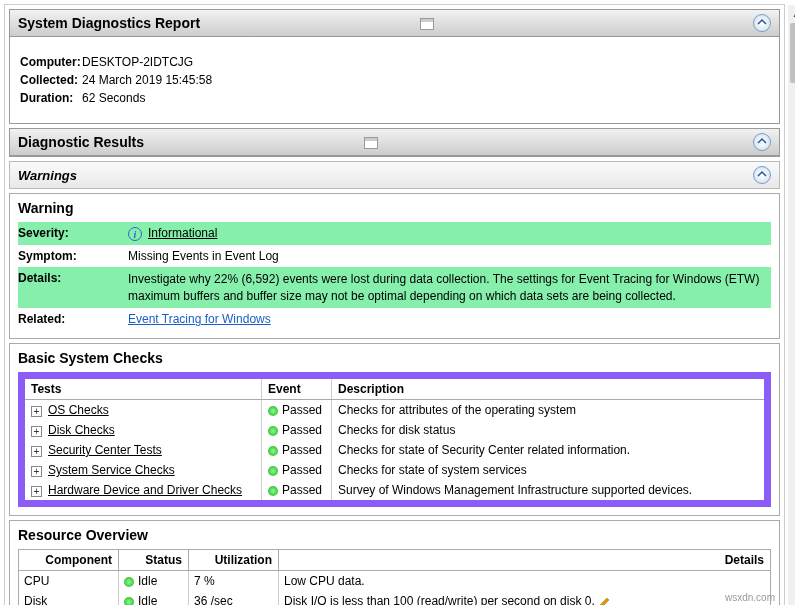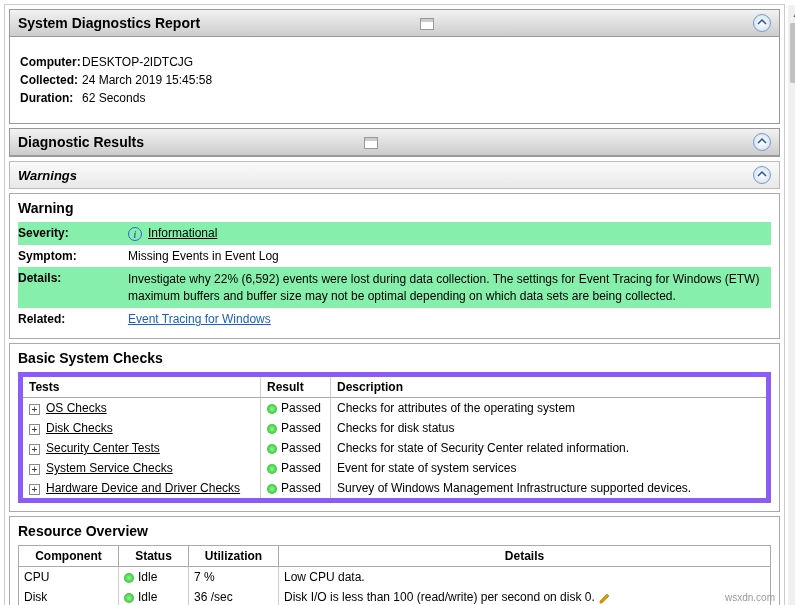--- a/index.html
+++ b/index.html
@@ -26,29 +26,29 @@
     .section-box .sec-title { font-weight: bold; font-size: 14px; margin: 2px 0 6px 0; }
     .warning-table { width: 100%; }
     .warning-table .wrow { display: flex; padding: 2px 0; align-items: flex-start; }
     .warning-table .wrow.shade { background: #86efac; }
     .warning-table .wlabel { width: 110px; font-weight: bold; padding: 2px 0; }
     .warning-table .wvalue { flex: 1; padding: 2px 0; }
     .warning-table .wvalue.details { line-height: 1.4; }
     .info-icon { display: inline-block; width: 14px; height: 14px; border-radius: 50%; border: 1px solid #36c; color: #36c; font-size: 10px; font-weight: bold; text-align: center; line-height: 13px; margin-right: 6px; vertical-align: middle; font-style: italic; font-family: Georgia, serif; }
     .underline { text-decoration: underline; }
     .link { color: #1a5fc7; text-decoration: underline; cursor: pointer; }
-    table.checks { width: 100%; border-collapse: collapse; border: 5px solid #8b5cf6; }
+    table.checks { width: 100%; border-collapse: collapse; border: 7px solid #8b5cf6; }
     table.checks th { text-align: left; font-weight: bold; padding: 3px 6px; border-bottom: 1px solid #aaa; background: #fff; }
     table.checks td { padding: 3px 6px; }
     table.checks th:nth-child(1), table.checks td:nth-child(1) { border-right: 1px solid #ccc; }
     table.checks th:nth-child(2), table.checks td:nth-child(2) { border-right: 1px solid #ccc; }
     .expand-box { display: inline-block; width: 11px; height: 11px; border: 1px solid #888; font-size: 10px; line-height: 9px; text-align: center; margin-right: 6px; vertical-align: middle; color: #333; }
     .dot { display: inline-block; width: 10px; height: 10px; border-radius: 50%; background: radial-gradient(#8f8, #2a2); vertical-align: middle; margin-right: 4px; }
     table.resource { width: 100%; border-collapse: collapse; border: 1px solid #aaa; }
-    table.resource th { text-align: center; font-weight: bold; padding: 3px 6px; border: 1px solid #aaa; background: #fff; }
+    table.resource th { text-align: right; font-weight: bold; padding: 3px 6px; border: 1px solid #aaa; background: #fff; }
     table.resource td { padding: 3px 5px; }
     table.resource td:not(:last-child) { border-right: 1px solid #ccc; }
     .edit-icon { display: inline-block; width: 12px; height: 12px; margin-left: 4px; vertical-align: middle; }
     .cal-icon { display:inline-block; width:14px; height:12px; border:1px solid #999; position:relative; background:#fff; vertical-align:middle;}
     .cal-icon::before { content:""; position:absolute; top:0; left:0; right:0; height:3px; background:#ccc;}
     .watermark { position: absolute; bottom: 2px; right: 20px; font-size: 10px; color: #999; }
   </style>
 </head>
 <body>
 
@@ -125,21 +125,21 @@
       </div>
     </div>
   </div>
 
   <div class="section-box">
     <div class="sec-title">Basic System Checks</div>
     <table class="checks">
       <thead>
         <tr>
           <th style="width:240px">Tests</th>
-          <th style="width:70px">Result</th>
+          <th style="width:70px">Event</th>
           <th>Description</th>
         </tr>
       </thead>
       <tbody id="checks-body">
           <tr>
             <td><span class="expand-box">+</span><span class="underline">OS Checks</span></td>
             <td><span class="dot"></span><span>Passed</span></td>
             <td>Checks for attributes of the operating system</td>
           </tr>
           <tr>
@@ -148,21 +148,21 @@
             <td>Checks for disk status</td>
           </tr>
           <tr>
             <td><span class="expand-box">+</span><span class="underline">Security Center Tests</span></td>
             <td><span class="dot"></span><span>Passed</span></td>
             <td>Checks for state of Security Center related information.</td>
           </tr>
           <tr>
             <td><span class="expand-box">+</span><span class="underline">System Service Checks</span></td>
             <td><span class="dot"></span><span>Passed</span></td>
-            <td>Event for state of system services</td>
+            <td>Checks for state of system services</td>
           </tr>
           <tr>
             <td><span class="expand-box">+</span><span class="underline">Hardware Device and Driver Checks</span></td>
             <td><span class="dot"></span><span>Passed</span></td>
             <td>Survey of Windows Management Infrastructure supported devices.</td>
           </tr>
         </tbody>
     </table>
   </div>
 

